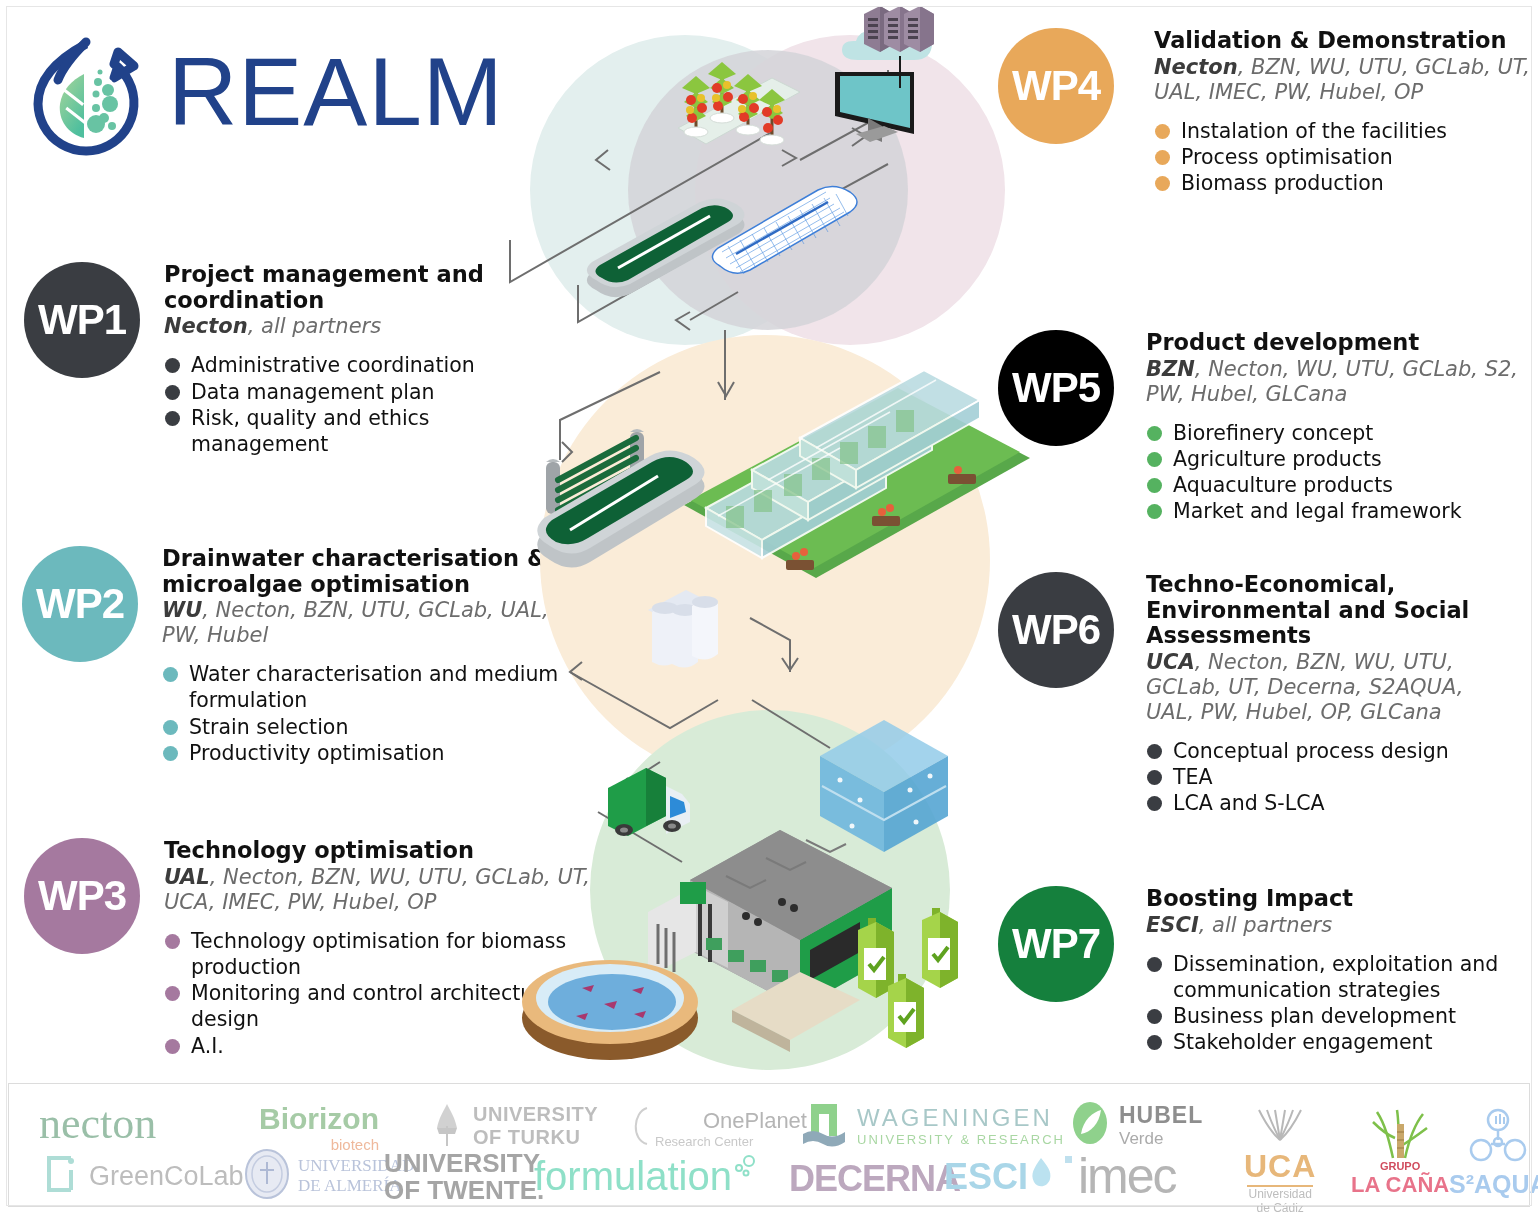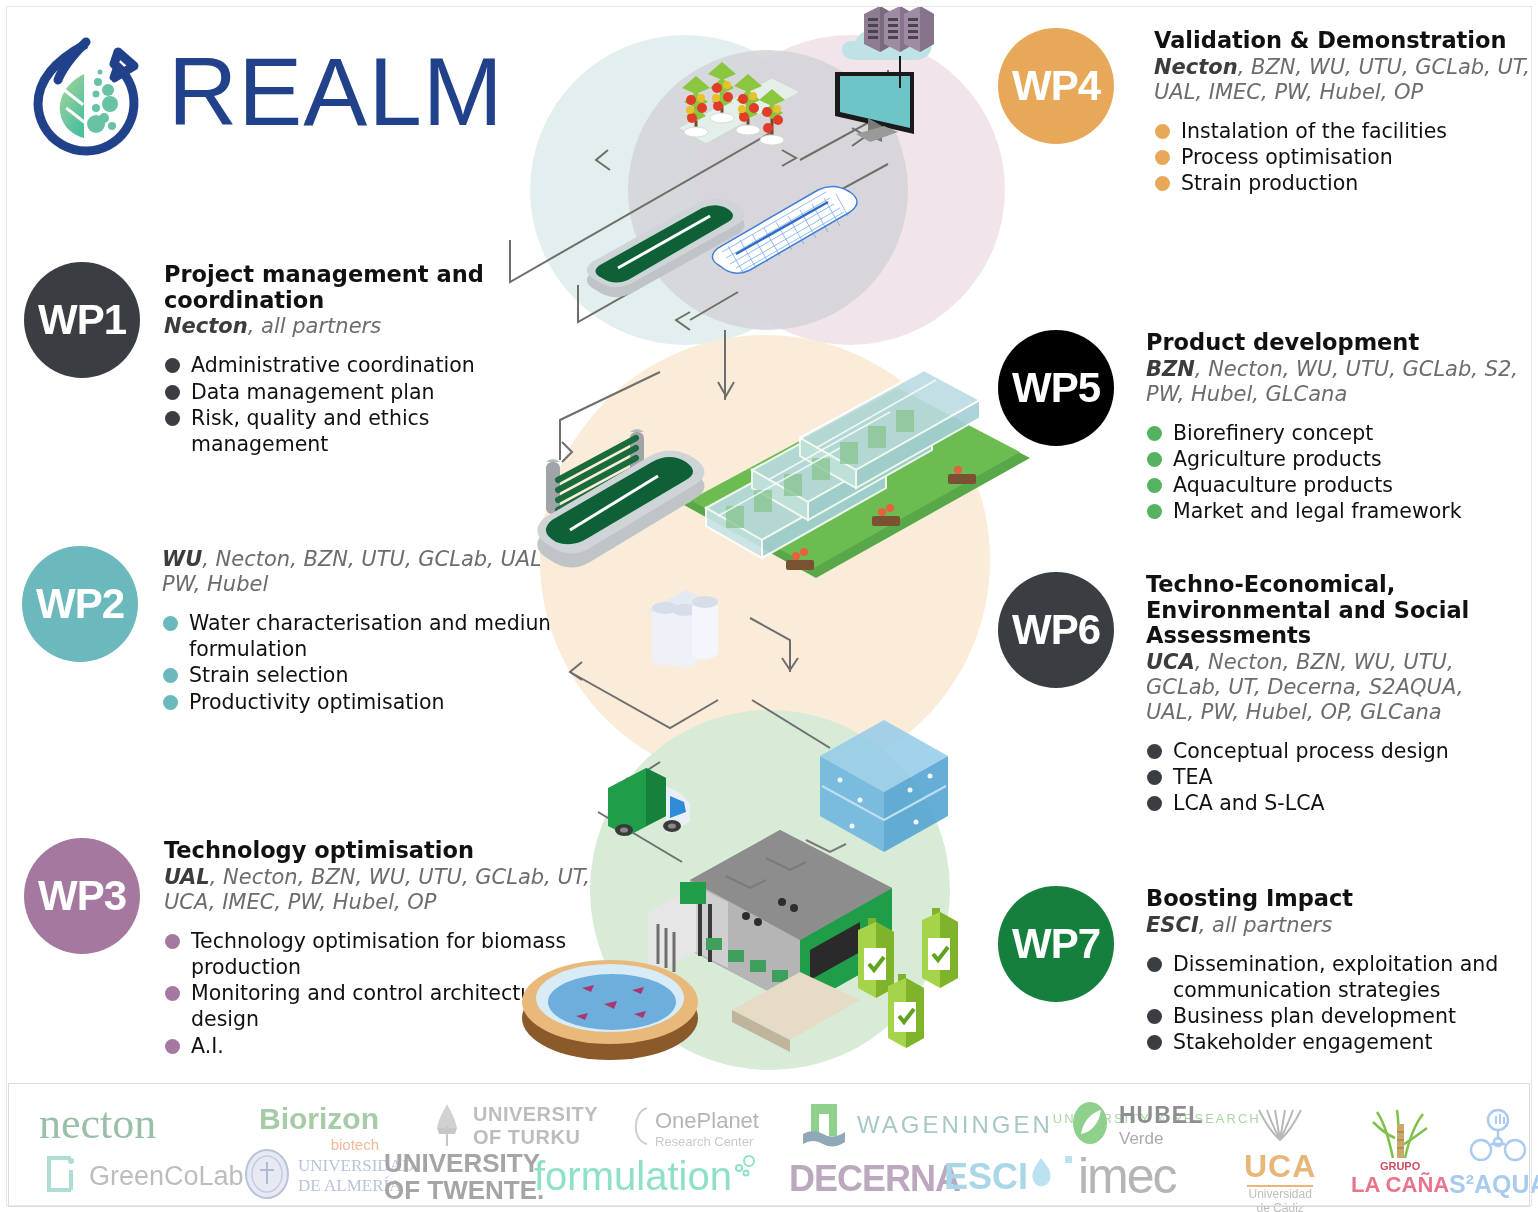--- a/index.html
+++ b/index.html
@@ -105,20 +105,21 @@
         <li>Administrative coordination</li>
         <li>Data management plan</li>
         <li>Risk, quality and ethics management</li>
       </ul>
     </div>
   </div>
 
   <div class="wp" style="left:22px; top:546px; width:540px;">
     <div class="wp-badge" style="background:#6CB9BD;">WP2</div>
     <div class="wp-body" style="left:140px; width:400px;">
+      <div class="wp-title">Drainwater characterisation &amp; microalgae optimisation</div>
       <div class="wp-partners"><b>WU</b><span>, Necton, BZN, UTU, GCLab, UAL, PW, Hubel</span></div>
       <ul class="wp-list" style="--dot:#6CB9BD;">
         <li>Water characterisation and medium formulation</li>
         <li>Strain selection</li>
         <li>Productivity optimisation</li>
       </ul>
     </div>
   </div>
 
   <div class="wp" style="left:24px; top:838px; width:570px;">
@@ -135,21 +136,21 @@
   </div>
 
   <div class="wp" style="left:998px; top:28px; width:530px;">
     <div class="wp-badge" style="background:#E8A85A;">WP4</div>
     <div class="wp-body" style="left:156px; width:380px;">
       <div class="wp-title">Validation &amp; Demonstration</div>
       <div class="wp-partners"><b>Necton</b><span>, BZN, WU, UTU, GCLab, UT, UAL, IMEC, PW, Hubel, OP</span></div>
       <ul class="wp-list" style="--dot:#E8A85A;">
         <li>Instalation of the facilities</li>
         <li>Process optimisation</li>
-        <li>Strain production</li>
+        <li>Biomass production</li>
       </ul>
     </div>
   </div>
 
   <div class="wp" style="left:998px; top:330px; width:530px;">
     <div class="wp-badge" style="background:#000000;">WP5</div>
     <div class="wp-body" style="left:148px; width:385px;">
       <div class="wp-title">Product development</div>
       <div class="wp-partners"><b>BZN</b><span>, Necton, WU, UTU, GCLab, S2, PW, Hubel, GLCana</span></div>
       <ul class="wp-list" style="--dot:#55B260;">
@@ -583,34 +584,34 @@
       </span>
     </div>
 
     <div class="plogo" style="left:620px; top:20px; position:absolute; align-items:center; gap:4px;">
       <span>
         <svg width="22" height="44" viewBox="0 0 22 44">
             <path d="M18 4 C4 8 2 36 18 40" fill="none" stroke="#CFCFCF" stroke-width="2"></path>
           </svg>
       </span>
       <span style="display:flex; flex-direction:column;">
-        <span class="plogo-txt" style="font-size:22px; color:#B5B5B5;">OnePlanet</span>
+        <span class="plogo-txt" style="font-size:22px; color:#B5B5B5;margin-left:48px;">OnePlanet</span>
         <span class="plogo-txt" style="font-size:13px; color:#C9C9C9;">Research Center</span>
       </span>
     </div>
 
     <div class="plogo" style="left:790px; top:14px; position:absolute; align-items:center; gap:8px;">
       <span>
         <svg width="50" height="50" viewBox="0 0 50 50">
           <rect x="12" y="6" width="26" height="32" fill="#8FD18C"></rect>
           <rect x="20" y="16" width="10" height="22" fill="#FFFFFF"></rect>
           <path d="M4 36 q10 -6 20 0 q10 6 22 -2 l0 10 q-12 8 -22 2 q-10 -6 -20 0 z" fill="#8FA9B8"></path>
         </svg>
       </span>
-      <span style="display:flex; ">
+      <span style="display:flex; flex-direction:column;">
         <span class="plogo-txt" style="font-size:24px; color:#A8C8C8; letter-spacing:3px;">WAGENINGEN</span>
         <span class="plogo-txt" style="font-size:13px; color:#A9D7A3; letter-spacing:2px;">UNIVERSITY &amp; RESEARCH</span>
       </span>
     </div>
 
     <div class="plogo" style="left:1060px; top:16px; position:absolute; align-items:center; gap:8px;">
       <span>
         <svg width="42" height="46" viewBox="0 0 42 46">
           <ellipse cx="21" cy="23" rx="17" ry="21" fill="#8FD18C"></ellipse>
           <path d="M12 34 C14 20 24 12 32 10 C30 24 22 32 12 34 Z" fill="#FFFFFF"></path>

